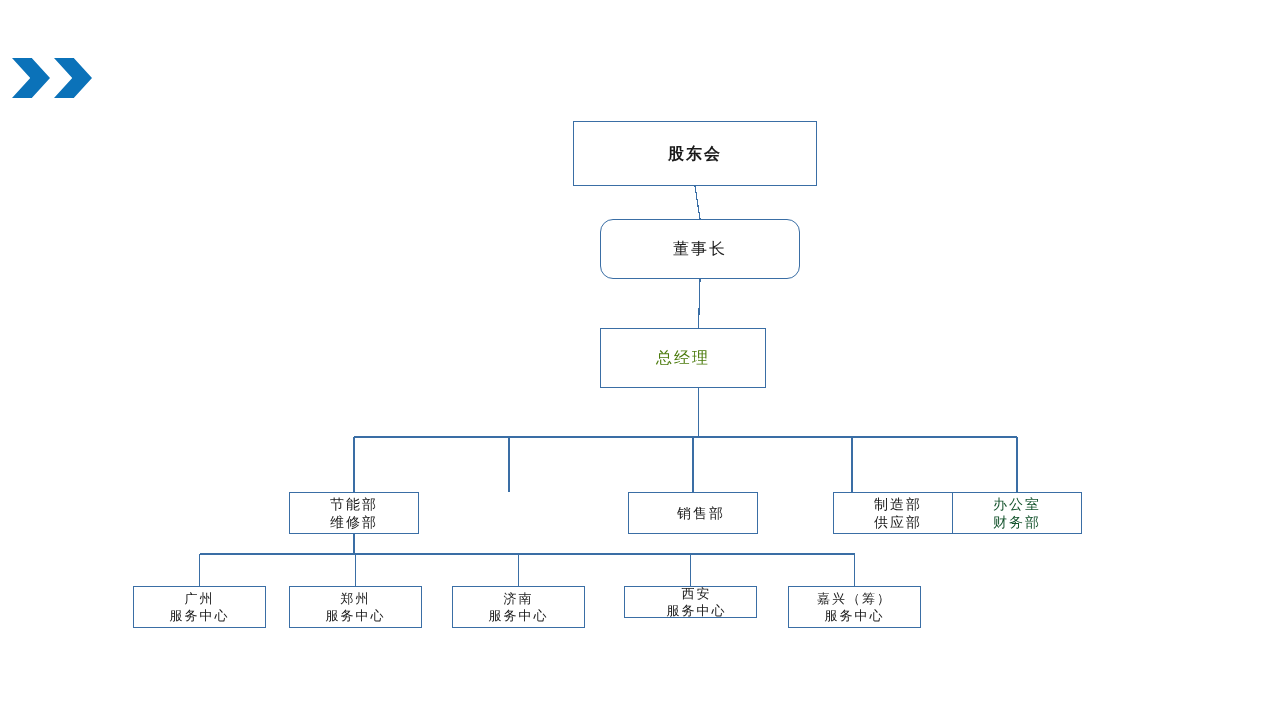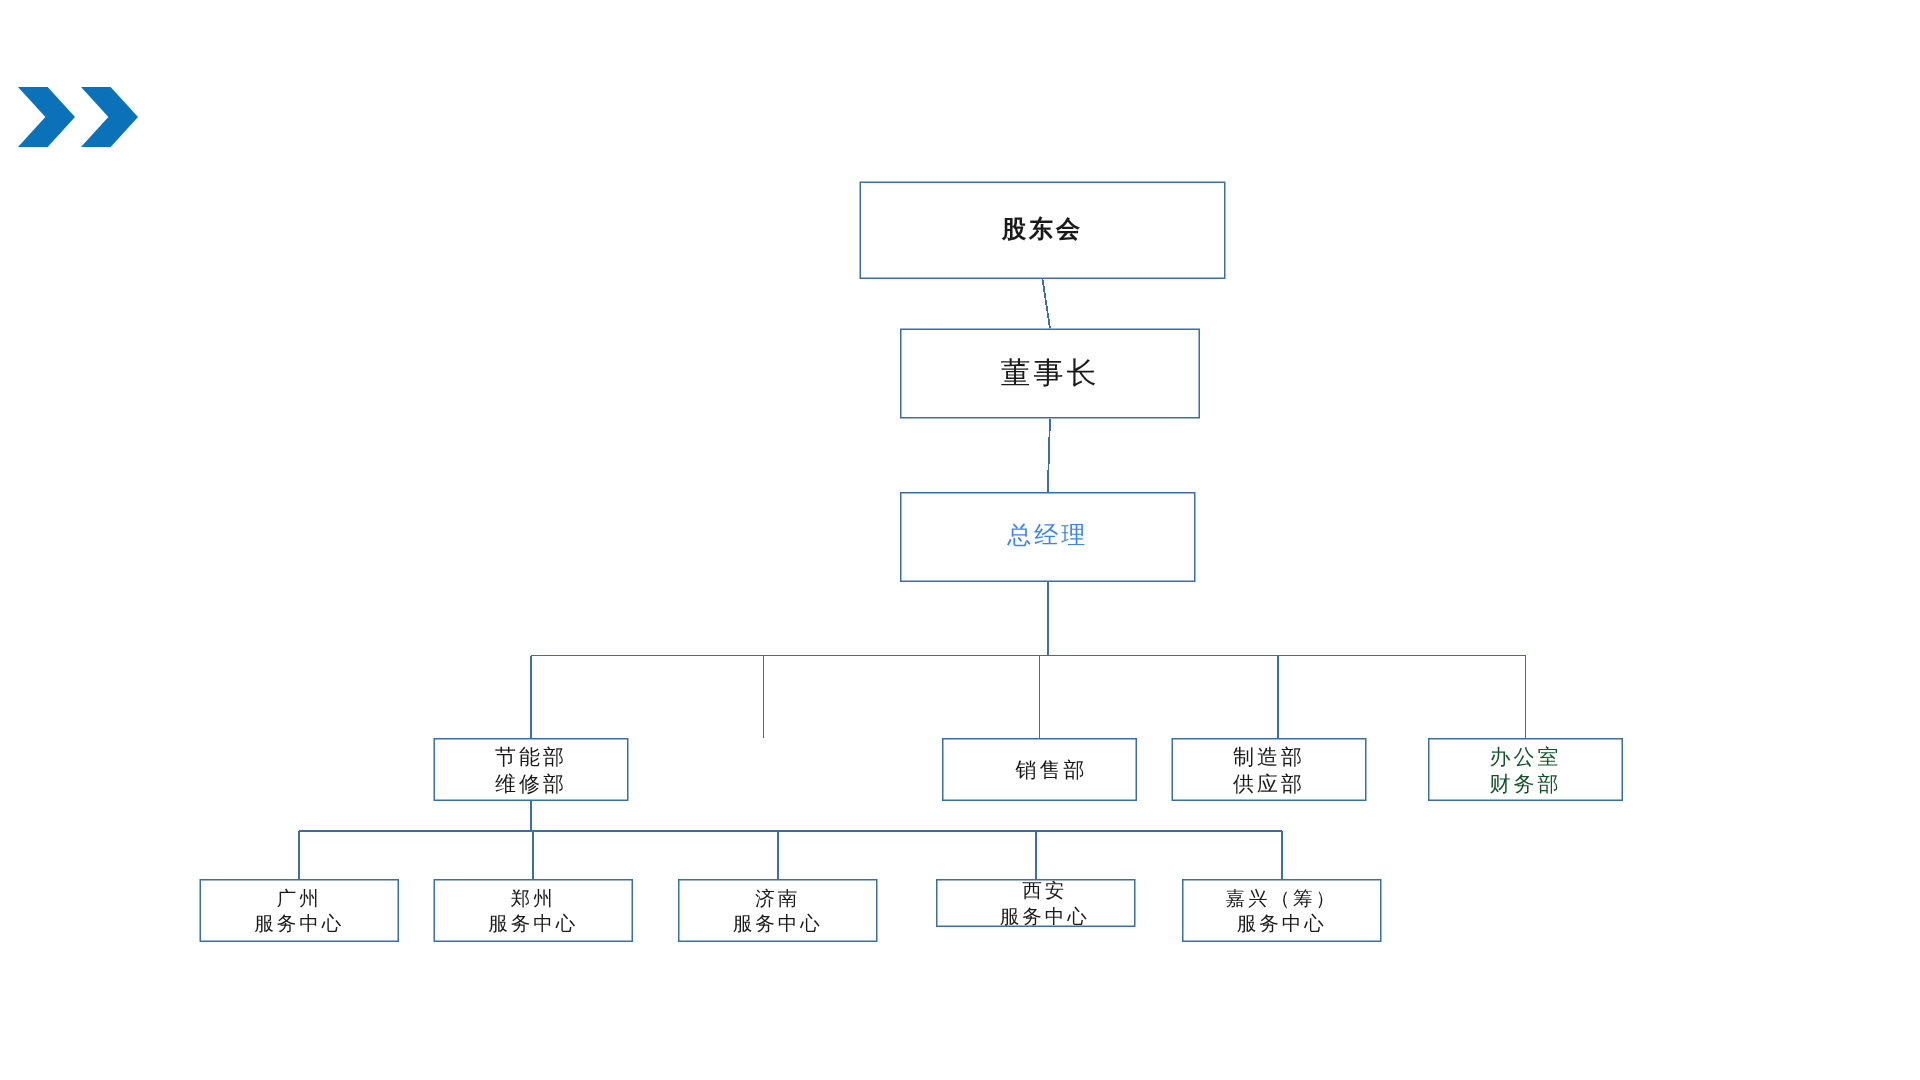--- a/index.html
+++ b/index.html
@@ -83,21 +83,21 @@
     text-align: center;
     letter-spacing: 2px;
     white-space: nowrap;
   }
   .node .line {
     display: block;
     line-height: 1.32;
   }
 
   .node.level-1 { font-size: 16px; }
-  .node.level-2 { font-size: 20px; }
+  .node.level-2 { font-size: 16px; border-radius: 13px; }
   .node.level-3 { font-size: 16px; }
   .node.level-4 { font-size: 14px; }
   .node.level-5 { font-size: 13px; }
 </style>
 </head>
 <body>
 
 <div id="header">
   <div id="chevron-group">
     <span class="chevron c1"></span>
@@ -123,31 +123,31 @@
       <line x1="518.5" y1="554" x2="518.5" y2="586" stroke="#3a6ea5" stroke-width="1.2" shape-rendering="crispEdges"></line>
       <line x1="690.5" y1="554" x2="690.5" y2="586" stroke="#3a6ea5" stroke-width="1.2" shape-rendering="crispEdges"></line>
       <line x1="854.5" y1="554" x2="854.5" y2="586" stroke="#3a6ea5" stroke-width="1.2" shape-rendering="crispEdges"></line>
     </svg>
 <div class="node level-1" style="left: 573px; top: 121px; width: 244px; height: 65px; border-color: rgb(58, 110, 165); color: rgb(26, 26, 26); font-weight: bold;">
       <span class="line">股东会</span>
     </div>
     <div class="node level-2" style="left: 600px; top: 219px; width: 200px; height: 60px; border-color: rgb(58, 110, 165); color: rgb(26, 26, 26);">
       <span class="line">董事长</span>
     </div>
-    <div class="node level-3" style="left: 600px; top: 328px; width: 197px; height: 60px; border-color: rgb(58, 110, 165); color: #3b82f6;">
+    <div class="node level-3" style="left: 600px; top: 328px; width: 166px; height: 60px; border-color: rgb(58, 110, 165); color: #4d7c0f;">
       <span class="line">总经理</span>
     </div>
     <div class="node level-4" style="left: 289px; top: 492px; width: 130px; height: 42px; border-color: rgb(58, 110, 165); color: rgb(26, 26, 26);">
       <span class="line">节能部</span>
       <span class="line">维修部</span>
     </div>
     <div class="node level-4" style="left: 628px; top: 492px; width: 130px; height: 42px; border-color: rgb(58, 110, 165); color: rgb(26, 26, 26); padding-left: 16px;">
       <span class="line">销售部</span>
     </div>
-    <div class="node level-4" style="left: 781px; top: 492px; width: 130px; height: 42px; border-color: rgb(58, 110, 165); color: rgb(26, 26, 26);">
+    <div class="node level-4" style="left: 833px; top: 492px; width: 130px; height: 42px; border-color: rgb(58, 110, 165); color: rgb(26, 26, 26);">
       <span class="line">制造部</span>
       <span class="line">供应部</span>
     </div>
     <div class="node level-4" style="left: 952px; top: 492px; width: 130px; height: 42px; border-color: rgb(58, 110, 165); color: #14532d;">
       <span class="line">办公室</span>
       <span class="line">财务部</span>
     </div>
     <div class="node level-5" style="left: 133px; top: 586px; width: 133px; height: 42px; border-color: rgb(58, 110, 165); color: rgb(26, 26, 26);">
       <span class="line">广州</span>
       <span class="line">服务中心</span>

